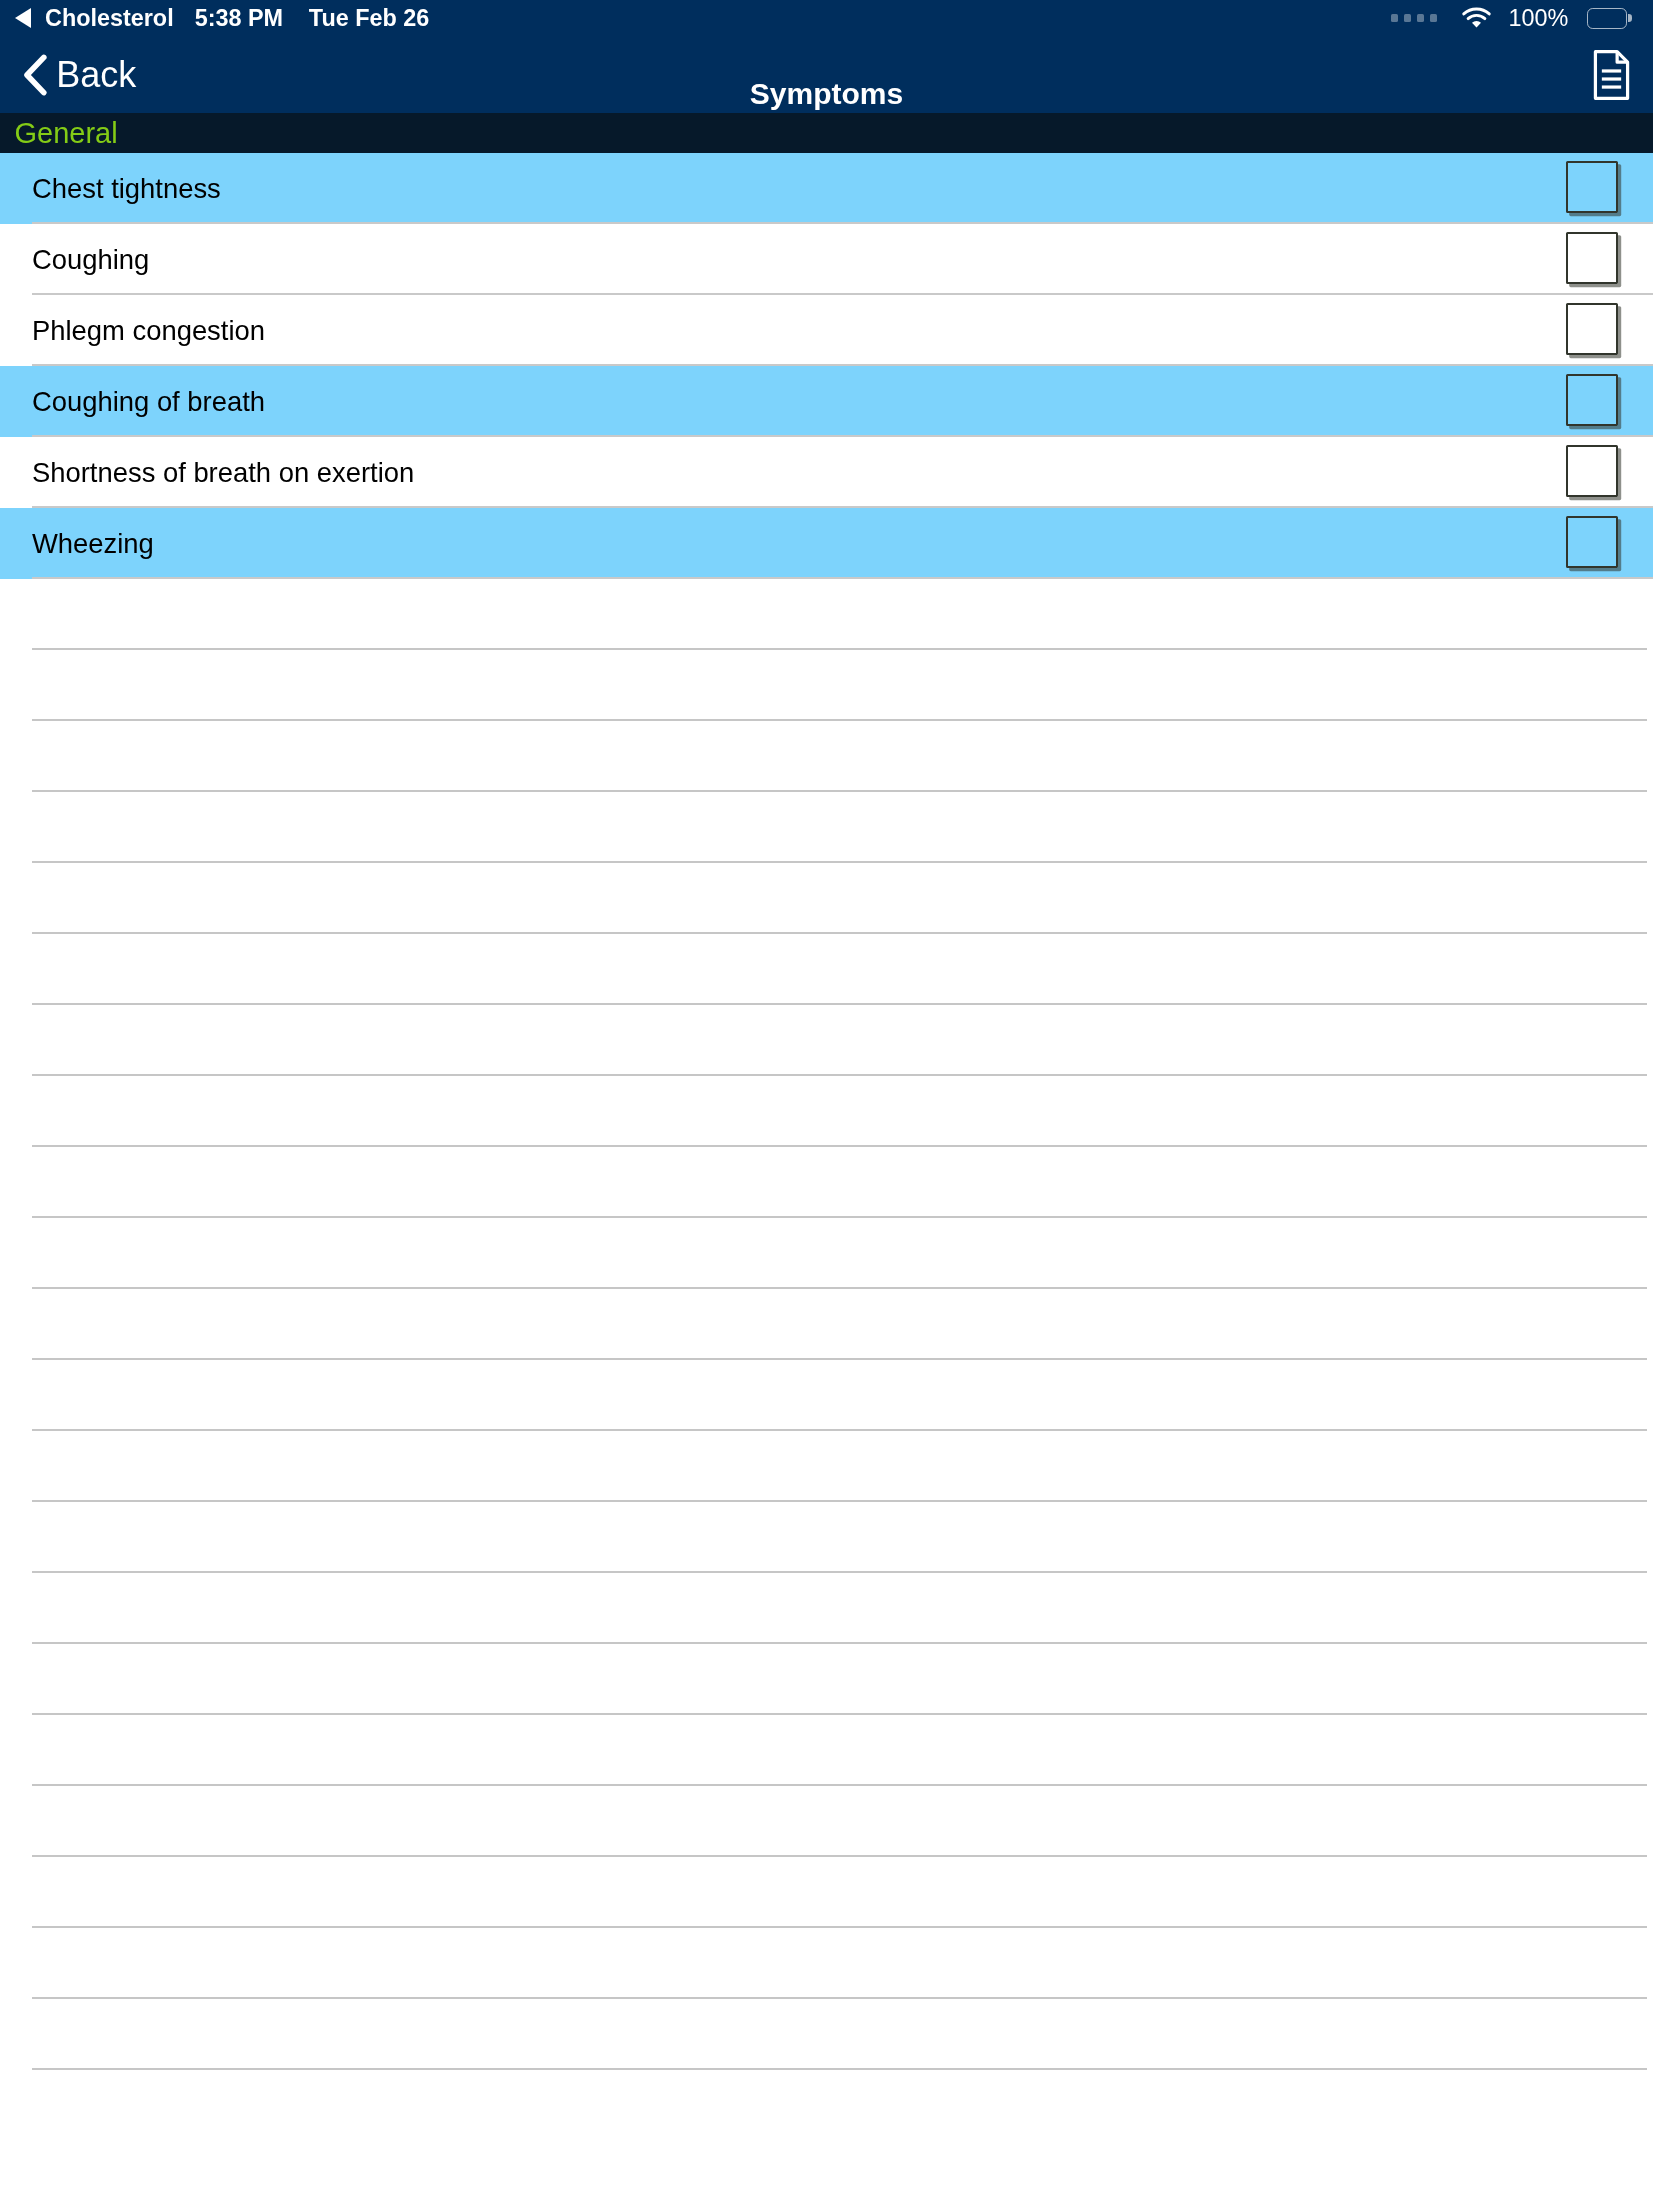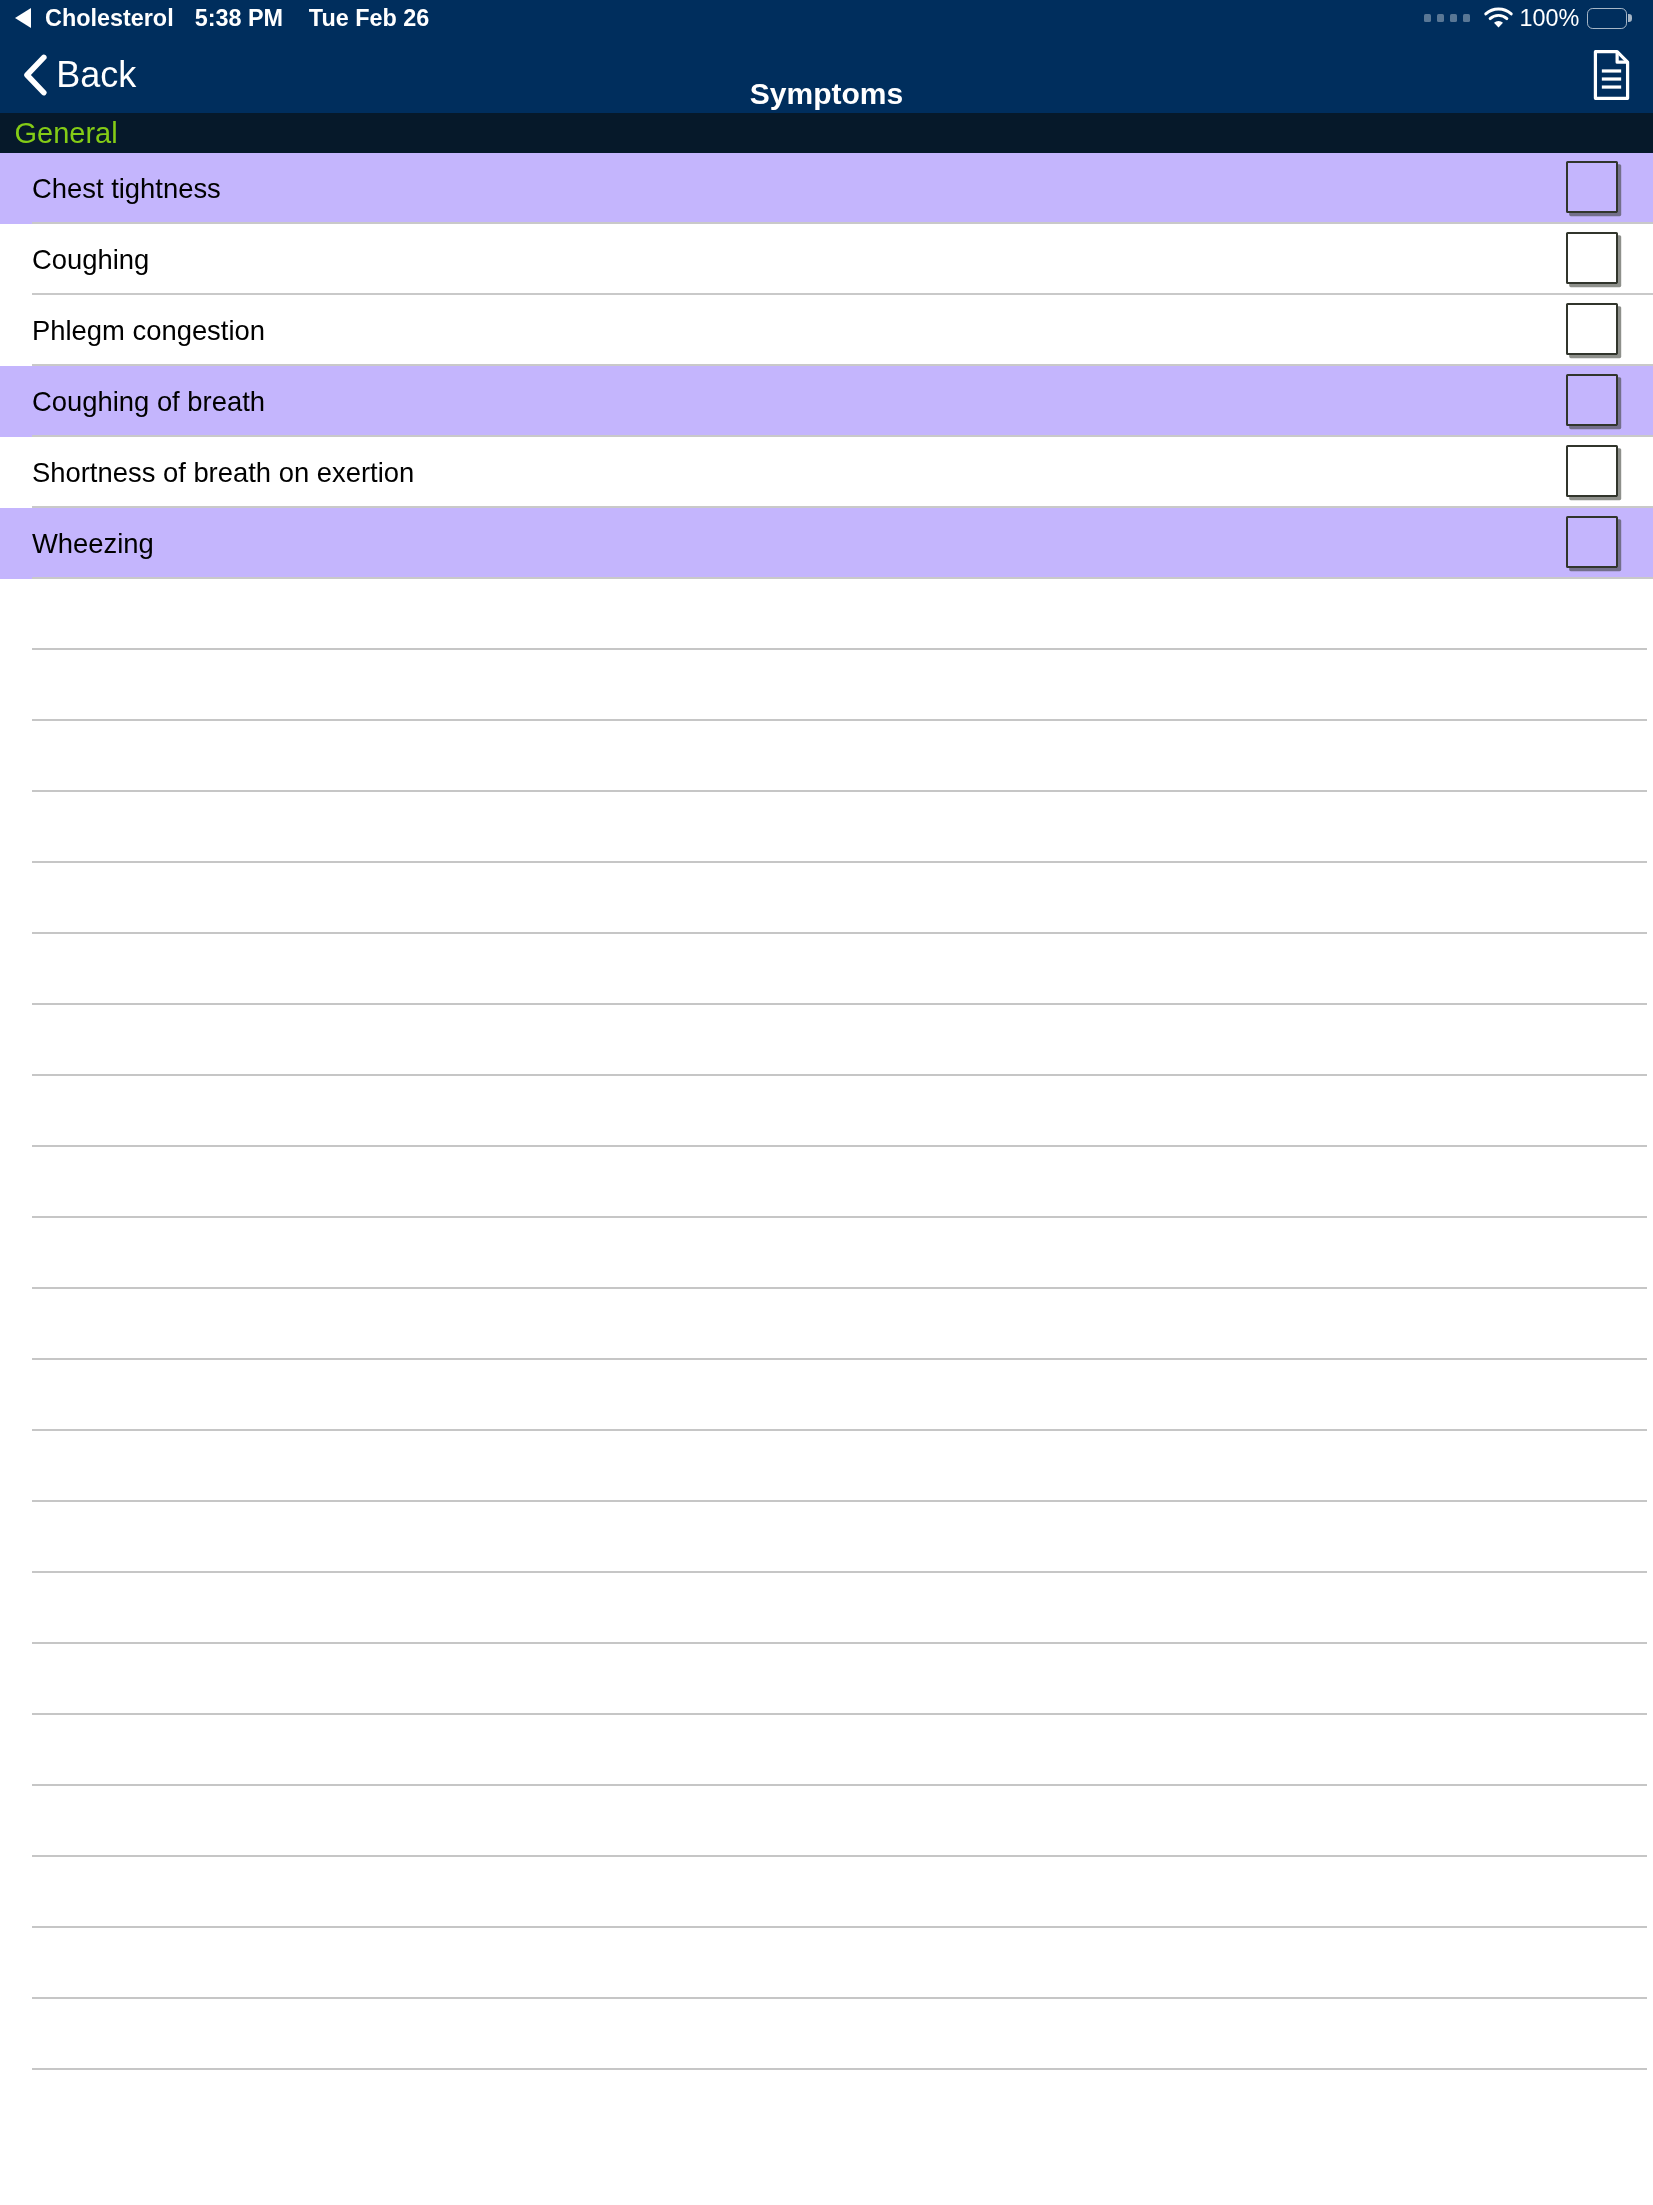--- a/index.html
+++ b/index.html
@@ -16,21 +16,21 @@
     padding:0 26px 0 14.5px; font-size:23.4px; font-weight:600;
   }
   .status-left { display:flex; align-items:center; gap:11.3px; }
   .app-return-tri {
     width:0; height:0; display:inline-block;
     border-top:10.5px solid transparent; border-bottom:10.5px solid transparent;
     border-right:16px solid #ffffff; margin-right:3.2px;
   }
   .status-time { margin-left:9.7px; }
   .status-date { margin-left:14.5px; }
-  .status-right { display:flex; align-items:center; gap:6px; }
+  .status-right { display:flex; align-items:center; gap:17px; }
   .signal-dots { display:flex; gap:5.7px; margin-right:6.5px; }
   .signal-dots span {
     width:7.3px; height:7.3px; border-radius:1.6px;
     background:rgba(255,255,255,0.35); display:inline-block;
   }
   .wifi-icon svg { display:block; }
   .battery-pct { font-weight:500; }
   .battery {
     position:relative; width:40px; height:21px;
     border:1.6px solid rgba(255,255,255,0.65); border-radius:5.7px;
@@ -62,21 +62,21 @@
     height:40px; background:#06192A; color:#84cc16;
     display:flex; align-items:center;
     padding-left:14.5px; font-size:29px; font-weight:400;
   }
   
   .symptom-row {
     position:relative; height:71px;
     display:flex; align-items:center;
     padding-left:32px;
   }
-  .symptom-row.alt { background:#c4b5fd; }
+  .symptom-row.alt { background:#7dd3fc; }
   .symptom-row .sep {
     position:absolute; left:32px; right:0; bottom:0;
     height:1.6px; background:#C9C9C9;
   }
   .symptom-label { font-size:27.4px; color:#000000; }
   .checkbox {
     position:absolute; right:35px; top:50%;
     width:52px; height:52px; margin-top:-27.4px;
     border:2.4px solid #31352C; border-radius:1.6px;
     background:transparent;

